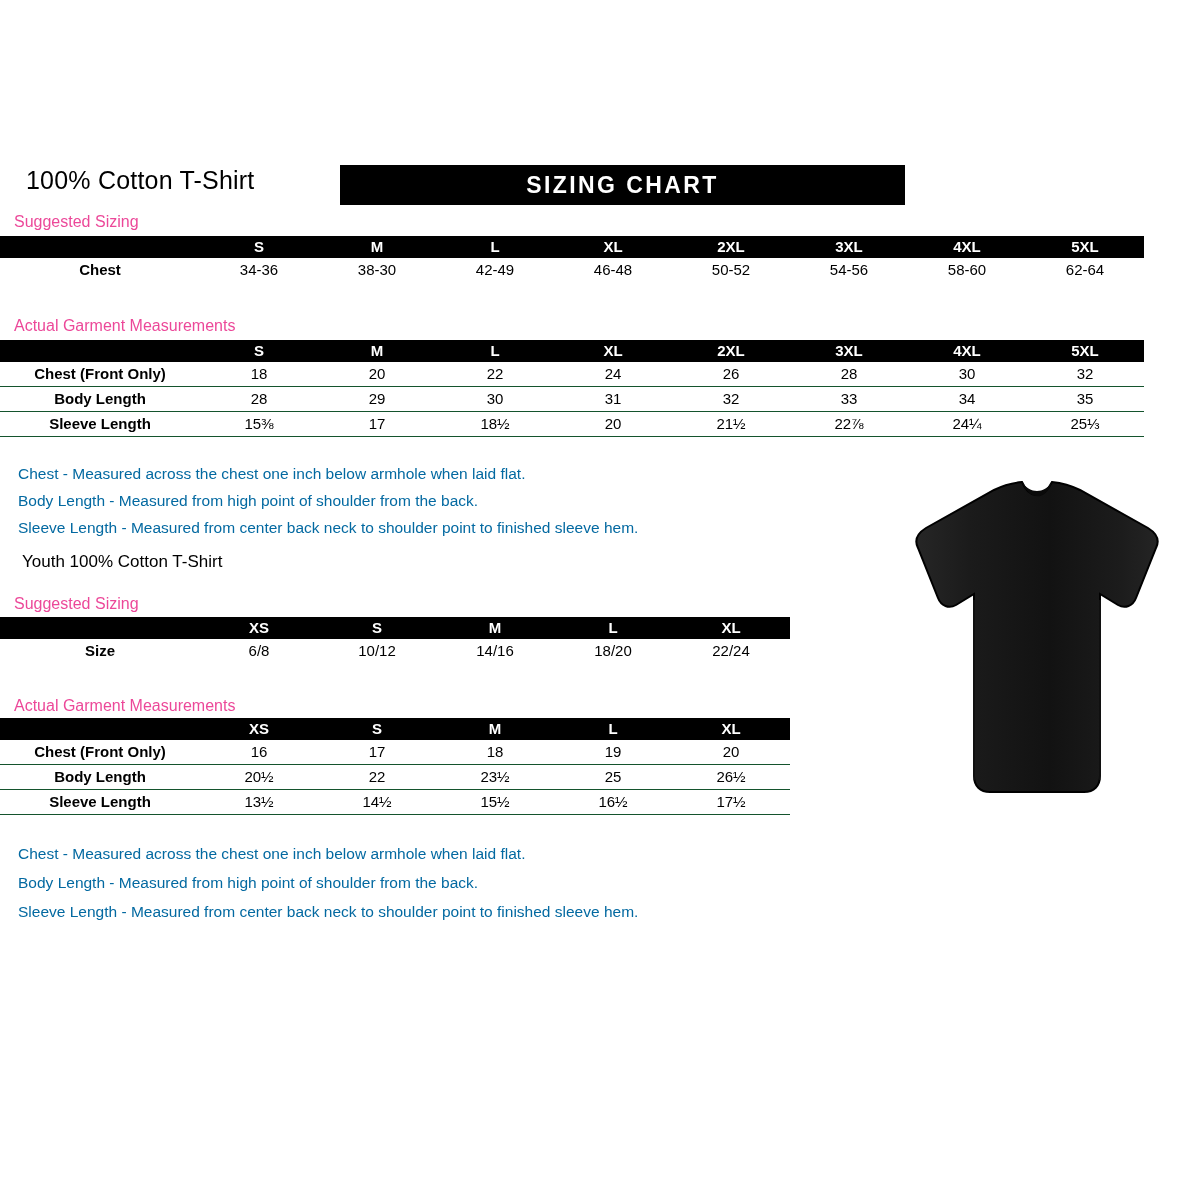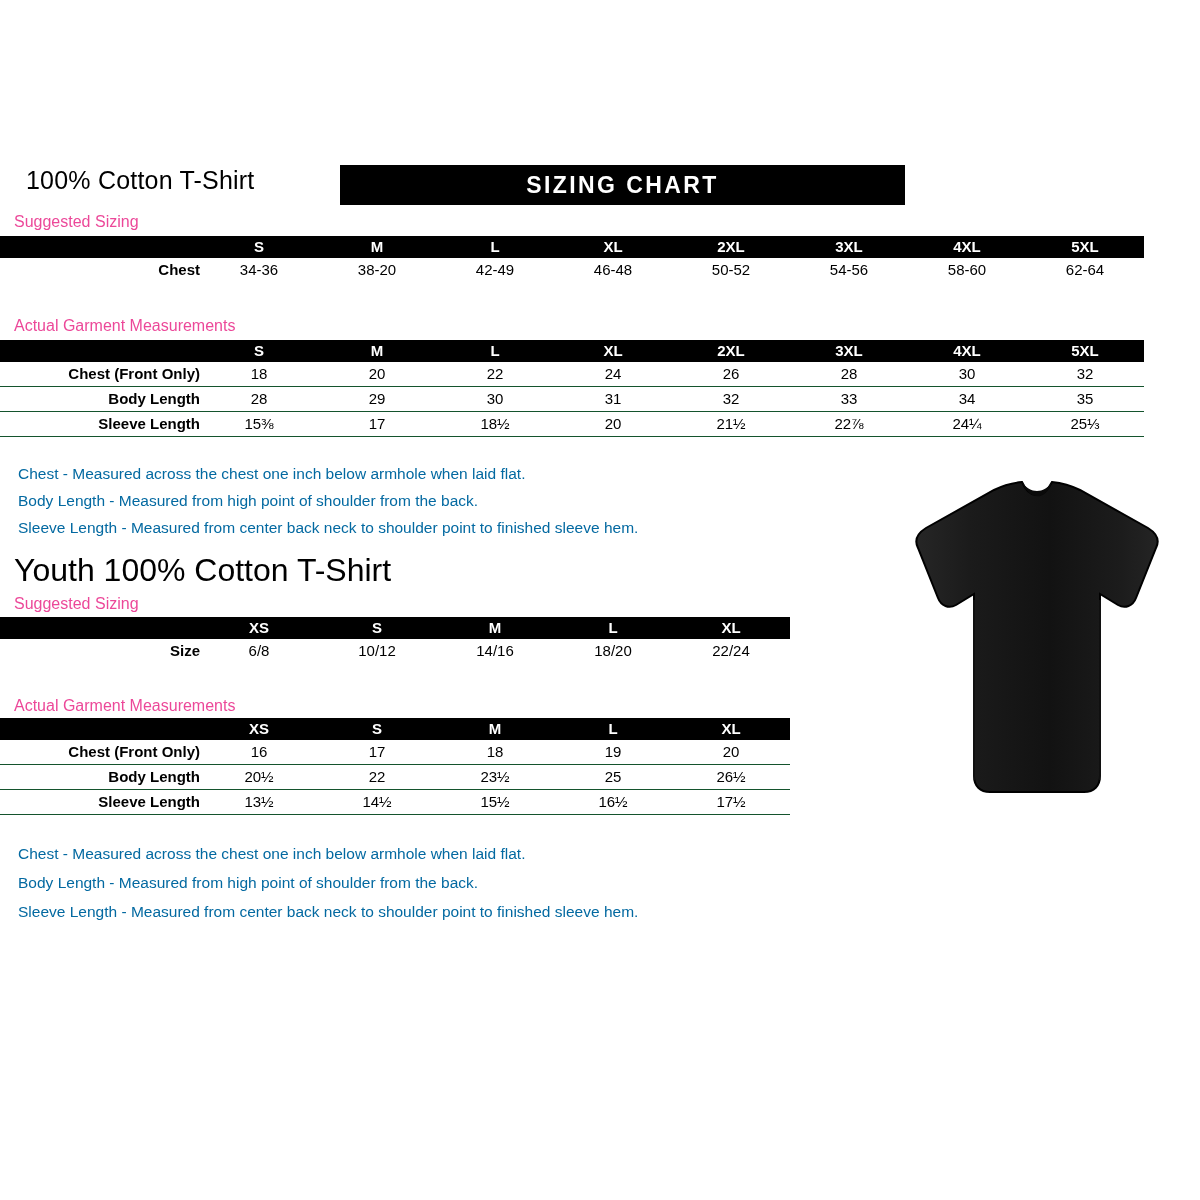--- a/index.html
+++ b/index.html
@@ -82,21 +82,21 @@
     background: #000000;
     color: #ffffff;
   }
   .tbl .hdr-row td {
     font-weight: bold;
     font-size: 15px;
     height: 22px;
     line-height: 22px;
   }
   .tbl .rowlabel {
-    text-align: right;
+    text-align: center;
     padding-left: 0;
     font-weight: bold;
     font-size: 15px;
     white-space: nowrap;
     margin-left: 8px;
   }
   .tbl .hdr-row .rowlabel {
     color: #ffffff;
   }
   .tbl tbody tr.data-row td {
@@ -111,23 +111,23 @@
   
   .note {
     position: absolute;
     font-size: 15.5px;
     white-space: nowrap;
     color: #0369a1;
   }
 
   .youth-title {
     position: absolute;
-    left: 14px;
+    left: 22px;
     top: 552px;
-    font-size: 32px;
+    font-size: 17px;
     white-space: nowrap;
   }
 
   
   .shirt-wrap {
     position: absolute;
     left: 890px;
     top: 480px;
     width: 290px;
     height: 330px;
@@ -166,21 +166,21 @@
         <td>L</td>
         <td>XL</td>
         <td>2XL</td>
         <td>3XL</td>
         <td>4XL</td>
         <td>5XL</td>
       </tr>
       <tr class="data-row nolineunder">
         <td class="rowlabel">Chest</td>
         <td>34-36</td>
-        <td>38-20</td>
+        <td>38-30</td>
         <td>42-49</td>
         <td>46-48</td>
         <td>50-52</td>
         <td>54-56</td>
         <td>58-60</td>
         <td>62-64</td>
       </tr>
     </tbody>
   </table>
 

